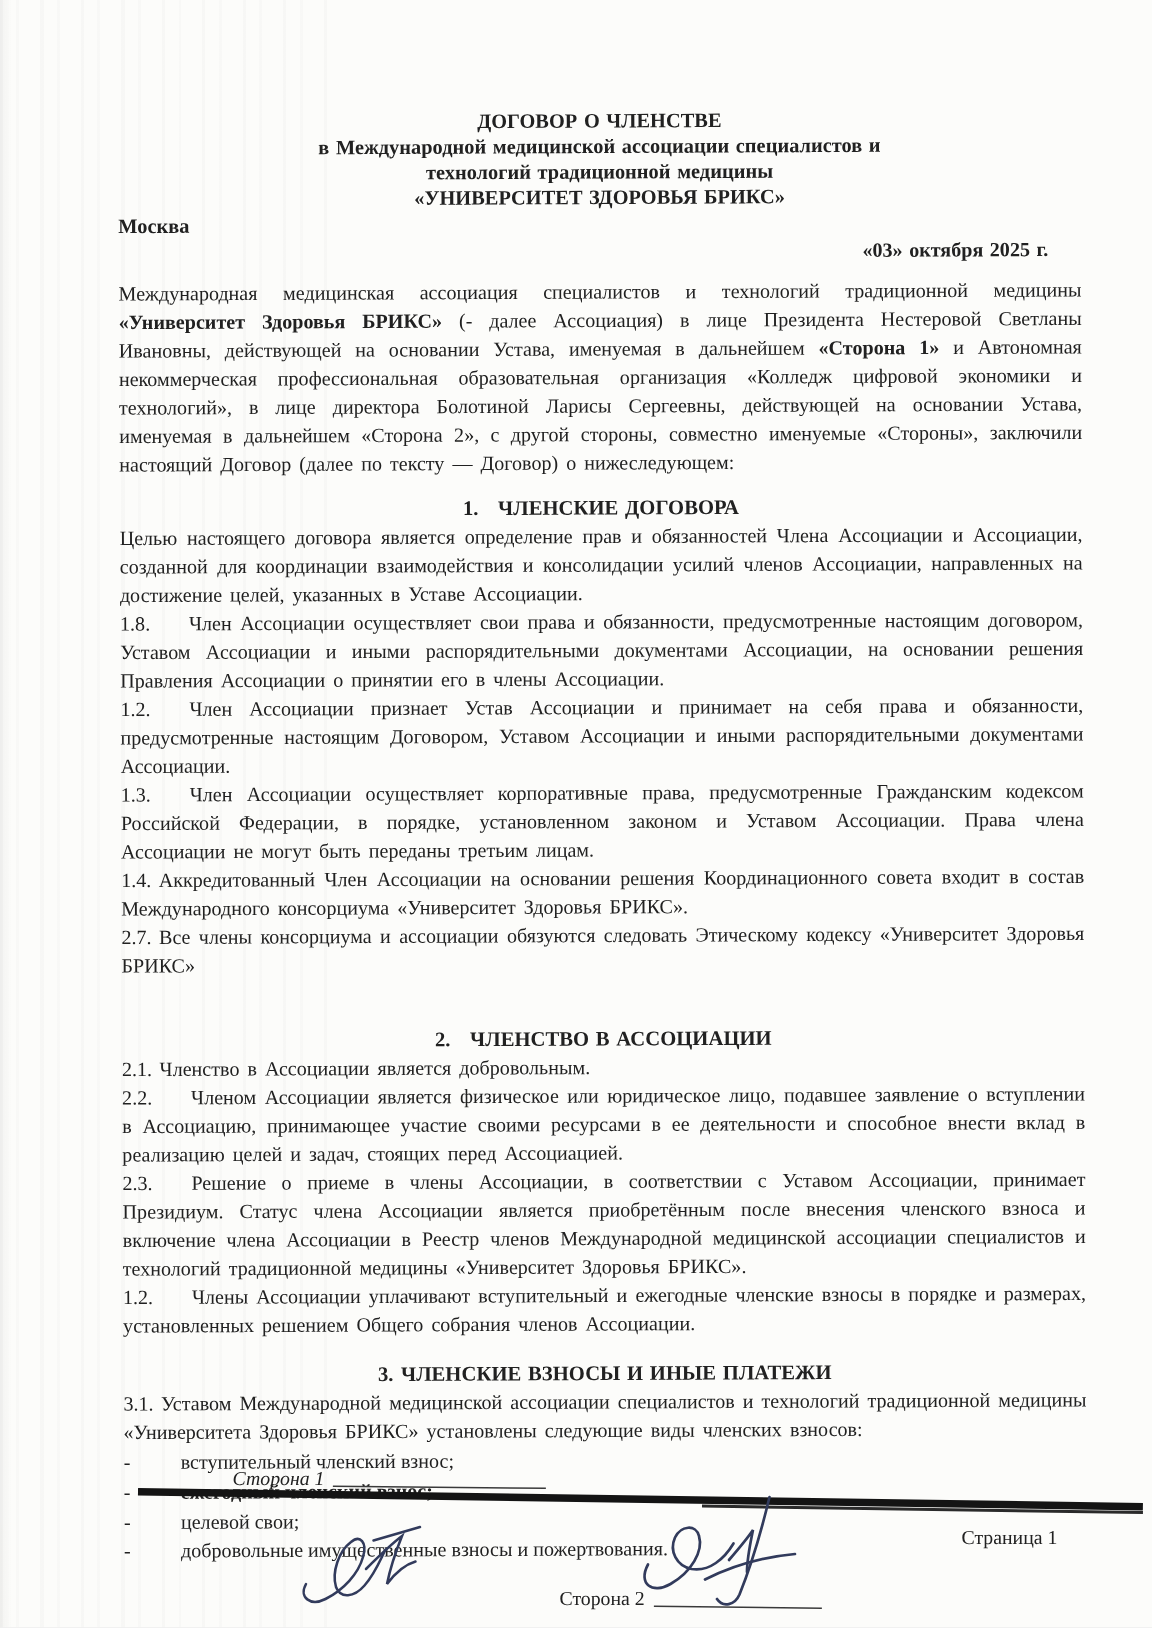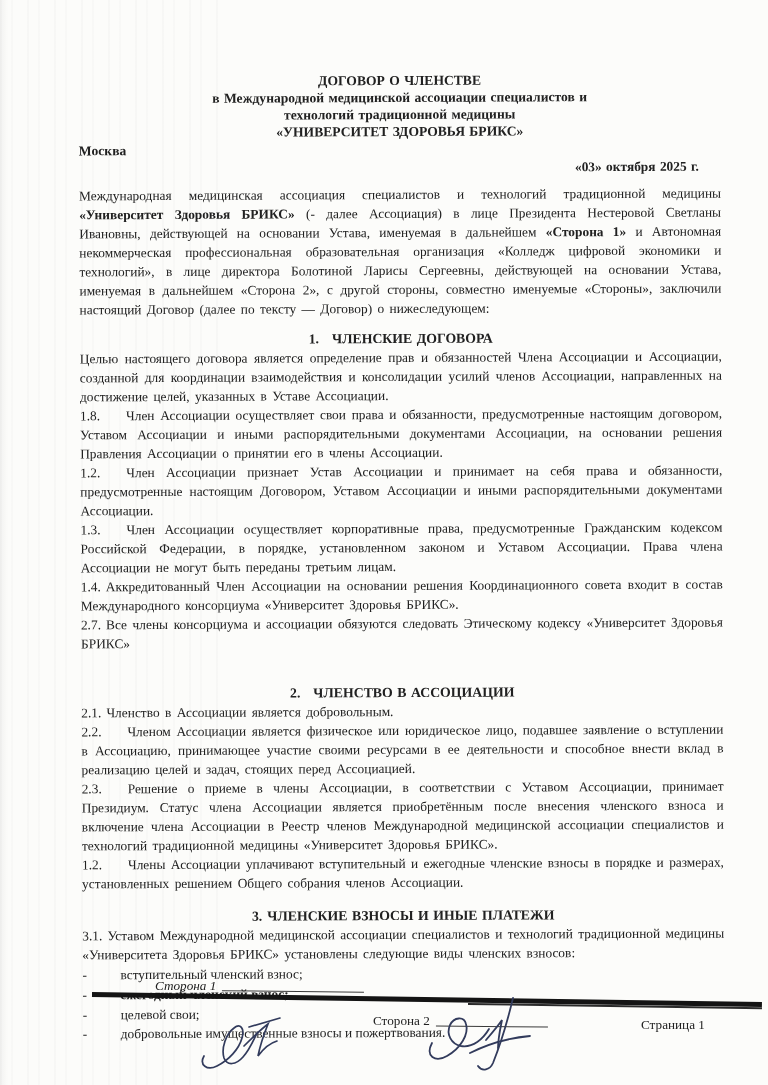--- a/index.html
+++ b/index.html
@@ -41,21 +41,21 @@
   .num-n{margin-right:5px;}
   .bullets{margin-top:2px;}
   .bullet{display:flex; font-size:13.4px; line-height:16.2px; margin-top:3.4px; text-align:left;}
   .bullet .mk{width:38px; flex:0 0 38px;}
   .rule{position:absolute; left:92px; top:992px; width:670px; height:5px;
         background:var(--rule); transform:rotate(0.85deg); transform-origin:left center;}
   .rule-echo{position:absolute; left:468px; top:1003px; width:294px; height:2px;
         background:#2a2a2a; transform:rotate(0.85deg); transform-origin:left center;}
   .f-label{position:absolute; font-size:13.2px; line-height:16px; white-space:nowrap;}
   .f1{left:155px; top:976px;font-style:italic;}
-  .f2{left:373px; top:1011px;}
+  .f2{left:373px; top:1056px;}
   .fp{left:641px; top:1017px;text-align:center;}
   .sig-line{display:inline-block; border-bottom:1.4px solid #3a3a3a; height:13px;
             margin-left:6px; vertical-align:baseline; transform:translateY(2px) rotate(0.6deg);}
   .sig-line.l1{width:142px;}
   .sig-line.l2{width:112px;}
   .sig{position:absolute; color:var(--signature_ink);}
   .sig svg{display:block;}
   .sig1{left:194px; top:1012px;}
   .sig2{left:416px; top:995px;}
 </style>

